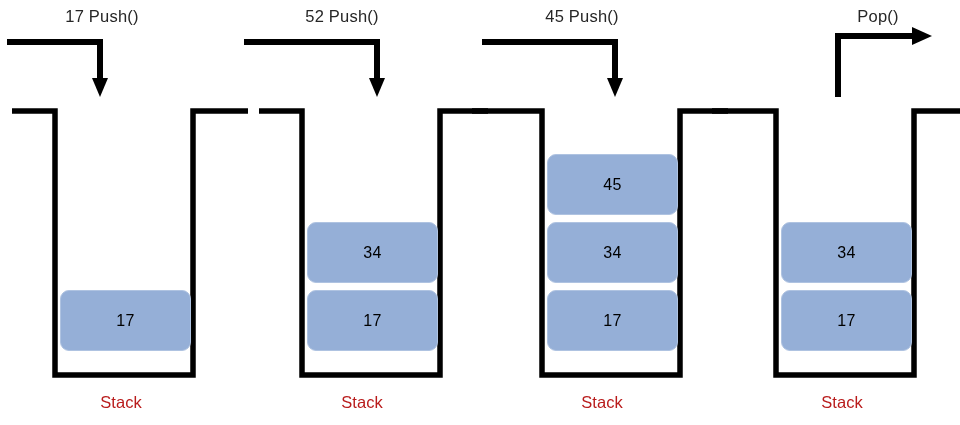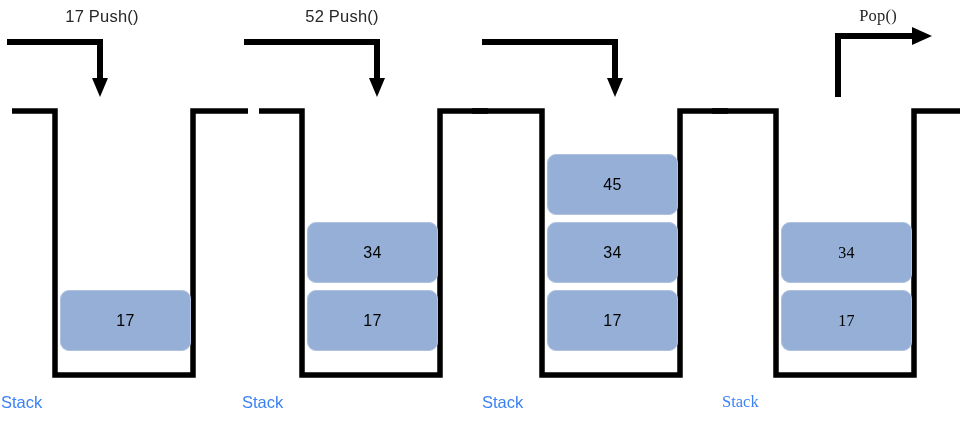--- a/index.html
+++ b/index.html
@@ -83,23 +83,24 @@
     align-items: center;
     justify-content: center;
     letter-spacing: 0.3px;
   }
   
   .caption {
     position: absolute;
     top: 391px;
     left: 0;
     width: 240px;
+    text-align: center;
     font-size: 16.5px;
     line-height: 22px;
-    color: #3b82f6;
+    color: #b91c1c;
   }
   .caption.c0 { transform: translateX(  1px); }
   .caption.c1 { transform: translateX(  2px); }
   .caption.c2 { transform: translateX(  2px); }
   .caption.c3 { transform: translateX(  2px); }
 </style>
 </head>
 <body>
 
 <div id="diagram-root">
@@ -129,36 +130,37 @@
       <path d="M19 11 H62 V275 H200 V11 H248" fill="none" stroke="#000000" stroke-width="5.5" stroke-linejoin="miter"></path>
     </svg>
     <div class="blocks" style="left:67px;">
       <div class="block">17</div>
       <div class="block">34</div>
     </div>
     <div class="caption c1">Stack</div>
   </div>
 
   <div class="panel" style="left:480px;">
+    <div class="op-label shift-left">45 Push()</div>
     <svg class="arrow-svg" viewBox="0 0 240 110">
       <path d="M2 42 H135 V78" fill="none" stroke="#000000" stroke-width="6"></path>
       <path d="M127 78 L143 78 L135 97 Z" fill="#000000"></path>
     </svg>
     <svg class="stack-svg" viewBox="0 0 248 290">
       <path d="M-8 11 H62 V275 H200 V11 H248" fill="none" stroke="#000000" stroke-width="5.5" stroke-linejoin="miter"></path>
     </svg>
     <div class="blocks" style="left:67px;">
       <div class="block">17</div>
       <div class="block">34</div>
       <div class="block">45</div>
     </div>
     <div class="caption c2">Stack</div>
   </div>
 
-  <div class="panel" style="left:720px;font-family:Liberation Serif, serif;">
+  <div class="panel" style="left:720px;">
     <div class="op-label shift-right">Pop()</div>
     <svg class="arrow-svg" viewBox="0 0 240 110">
       <path d="M118 97 V36 H192" fill="none" stroke="#000000" stroke-width="6"></path>
       <path d="M192 27 L192 45 L212 36 Z" fill="#000000"></path>
     </svg>
     <svg class="stack-svg" viewBox="0 0 248 290">
       <path d="M-8 11 H56 V275 H194 V11 H248" fill="none" stroke="#000000" stroke-width="5.5" stroke-linejoin="miter"></path>
     </svg>
     <div class="blocks" style="left:61px;">
       <div class="block">17</div>

